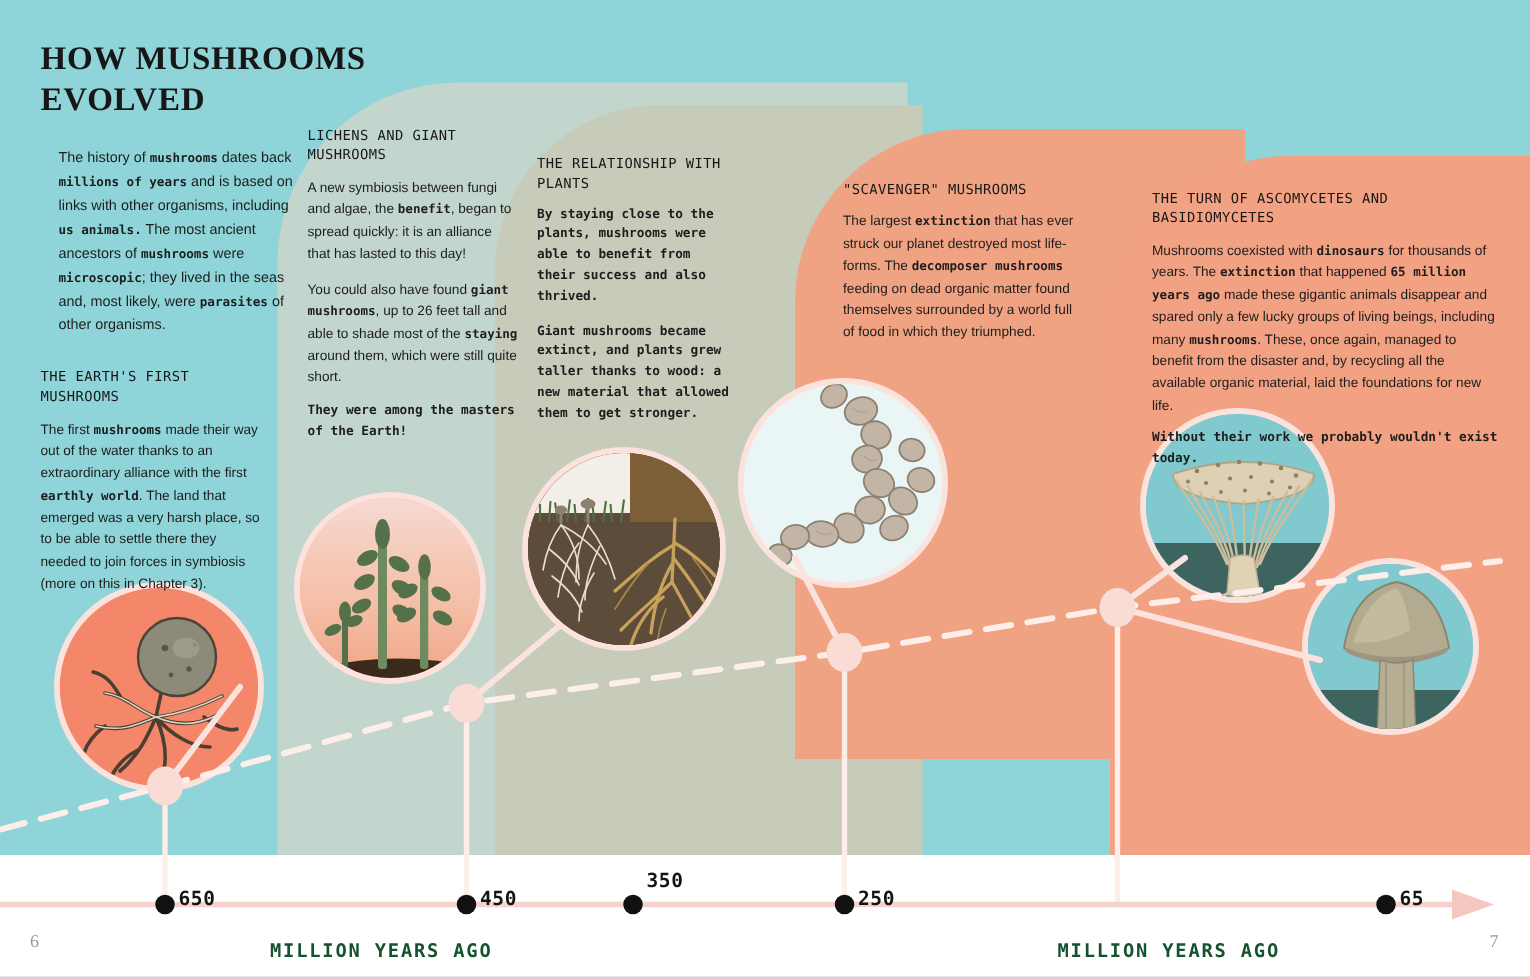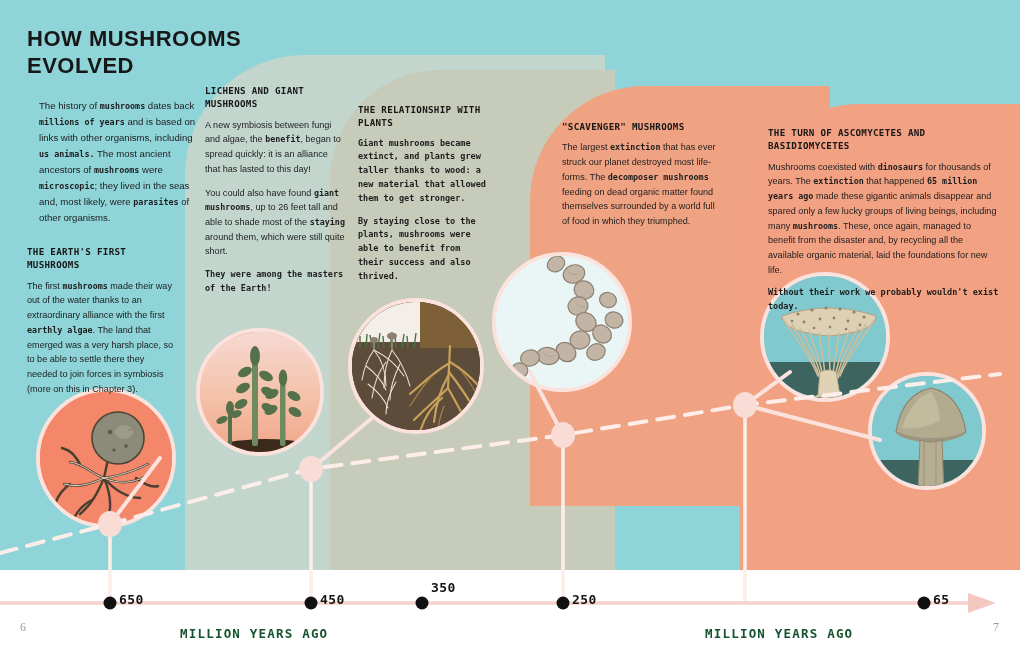--- a/index.html
+++ b/index.html
@@ -41,28 +41,28 @@
   #panel-orange2{
     left:740px;top:104px;width:280px;height:466px;
     background:#f3a183;
     border-top-left-radius:120px;
   }
 
   
   .block{position:absolute;color:#1d1d1d;}
   .title-main{
     position:absolute;left:27px;top:26px;width:230px;
-    font-family:Liberation Sans, sans-serif;
+    font-family:Liberation Serif, serif;
     font-weight:bold;font-size:22px;line-height:1.22;
     letter-spacing:0.5px;color:#171717;
     text-transform:uppercase;
   }
   .h{
     font-family:"DejaVu Sans Mono", monospace;
-    font-weight:bold;font-size:9.2px;line-height:1.45;
+    font-weight:normal;font-size:9.2px;line-height:1.45;
     letter-spacing:0.3px;color:#171717;text-transform:uppercase;
     margin:0 0 7px 0;
   }
   .p{
     font-family:"Liberation Sans", sans-serif;
     font-size:9.1px;line-height:1.62;color:#1d1d1d;margin:0 0 9px 0;
   }
   .p b{font-family:"DejaVu Sans Mono", monospace;font-weight:bold;font-size:8.4px;}
   .p.allbold{font-family:"DejaVu Sans Mono", monospace;font-weight:bold;font-size:8.5px;line-height:1.62;}
 
@@ -373,34 +373,34 @@
     <div>HOW MUSHROOMS</div>
     <div>EVOLVED</div>
   </div>
 
   <div class="block" id="blk-intro">
     <p class="p">The history of <b>mushrooms</b> dates back <b>millions of years</b> and is based on links with other organisms, including <b>us animals.</b> The most ancient ancestors of <b>mushrooms</b> were <b>microscopic</b>; they lived in the seas and, most likely, were <b>parasites</b> of other organisms.</p>
   </div>
 
   <div class="block" id="blk-earth">
     <div class="h">THE EARTH'S FIRST MUSHROOMS</div>
-    <p class="p">The first <b>mushrooms</b> made their way out of the water thanks to an extraordinary alliance with the first <b>earthly algae</b>. The land that emerged was a very harsh place, so to be able to settle there they needed to join forces in symbiosis (more on this in Chapter 3).</p>
+    <p class="p">The first <b>mushrooms</b> made their way out of the water thanks to an extraordinary alliance with the first <b>earthly world</b>. The land that emerged was a very harsh place, so to be able to settle there they needed to join forces in symbiosis (more on this in Chapter 3).</p>
   </div>
 
   <div class="block" id="blk-lichens">
     <div class="h">LICHENS AND GIANT MUSHROOMS</div>
     <p class="p">A new symbiosis between fungi and algae, the <b>benefit</b>, began to spread quickly: it is an alliance that has lasted to this day!</p>
     <p class="p">You could also have found <b>giant <b>mushrooms</b></b>, up to 26 feet tall  and able to shade most of the <b>staying</b> around them, which were still quite short.</p>
     <p class="p allbold">They were among the masters of the Earth!</p>
   </div>
 
   <div class="block" id="blk-plants">
     <div class="h">THE RELATIONSHIP WITH PLANTS</div>
+    <p class="p allbold">By staying close to the plants, mushrooms were able to benefit from their success and also thrived.</p>
     <p class="p allbold">Giant mushrooms became extinct, and plants grew taller thanks to wood: a new material that allowed them to get stronger.</p>
-    <p class="p allbold">By staying close to the plants, mushrooms were able to benefit from their success and also thrived.</p>
   </div>
 
   <div class="block" id="blk-scav">
     <div class="h">"SCAVENGER" MUSHROOMS</div>
     <p class="p">The largest <b>extinction</b> that has ever struck our planet destroyed most life-forms. The <b>decomposer <b>mushrooms</b></b> feeding on dead organic matter found themselves surrounded by a world full of food in which they triumphed.</p>
   </div>
 
   <div class="block" id="blk-turn">
     <div class="h">THE TURN OF ASCOMYCETES AND BASIDIOMYCETES</div>
     <p class="p">Mushrooms coexisted with <b>dinosaurs</b> for thousands of years. The <b>extinction</b> that happened <b>65 million years ago</b> made these gigantic animals disappear and spared only a few lucky groups of living beings, including many <b>mushrooms</b>. These, once again, managed to benefit from the disaster and, by recycling all the available organic material, laid the foundations for new life.</p>

